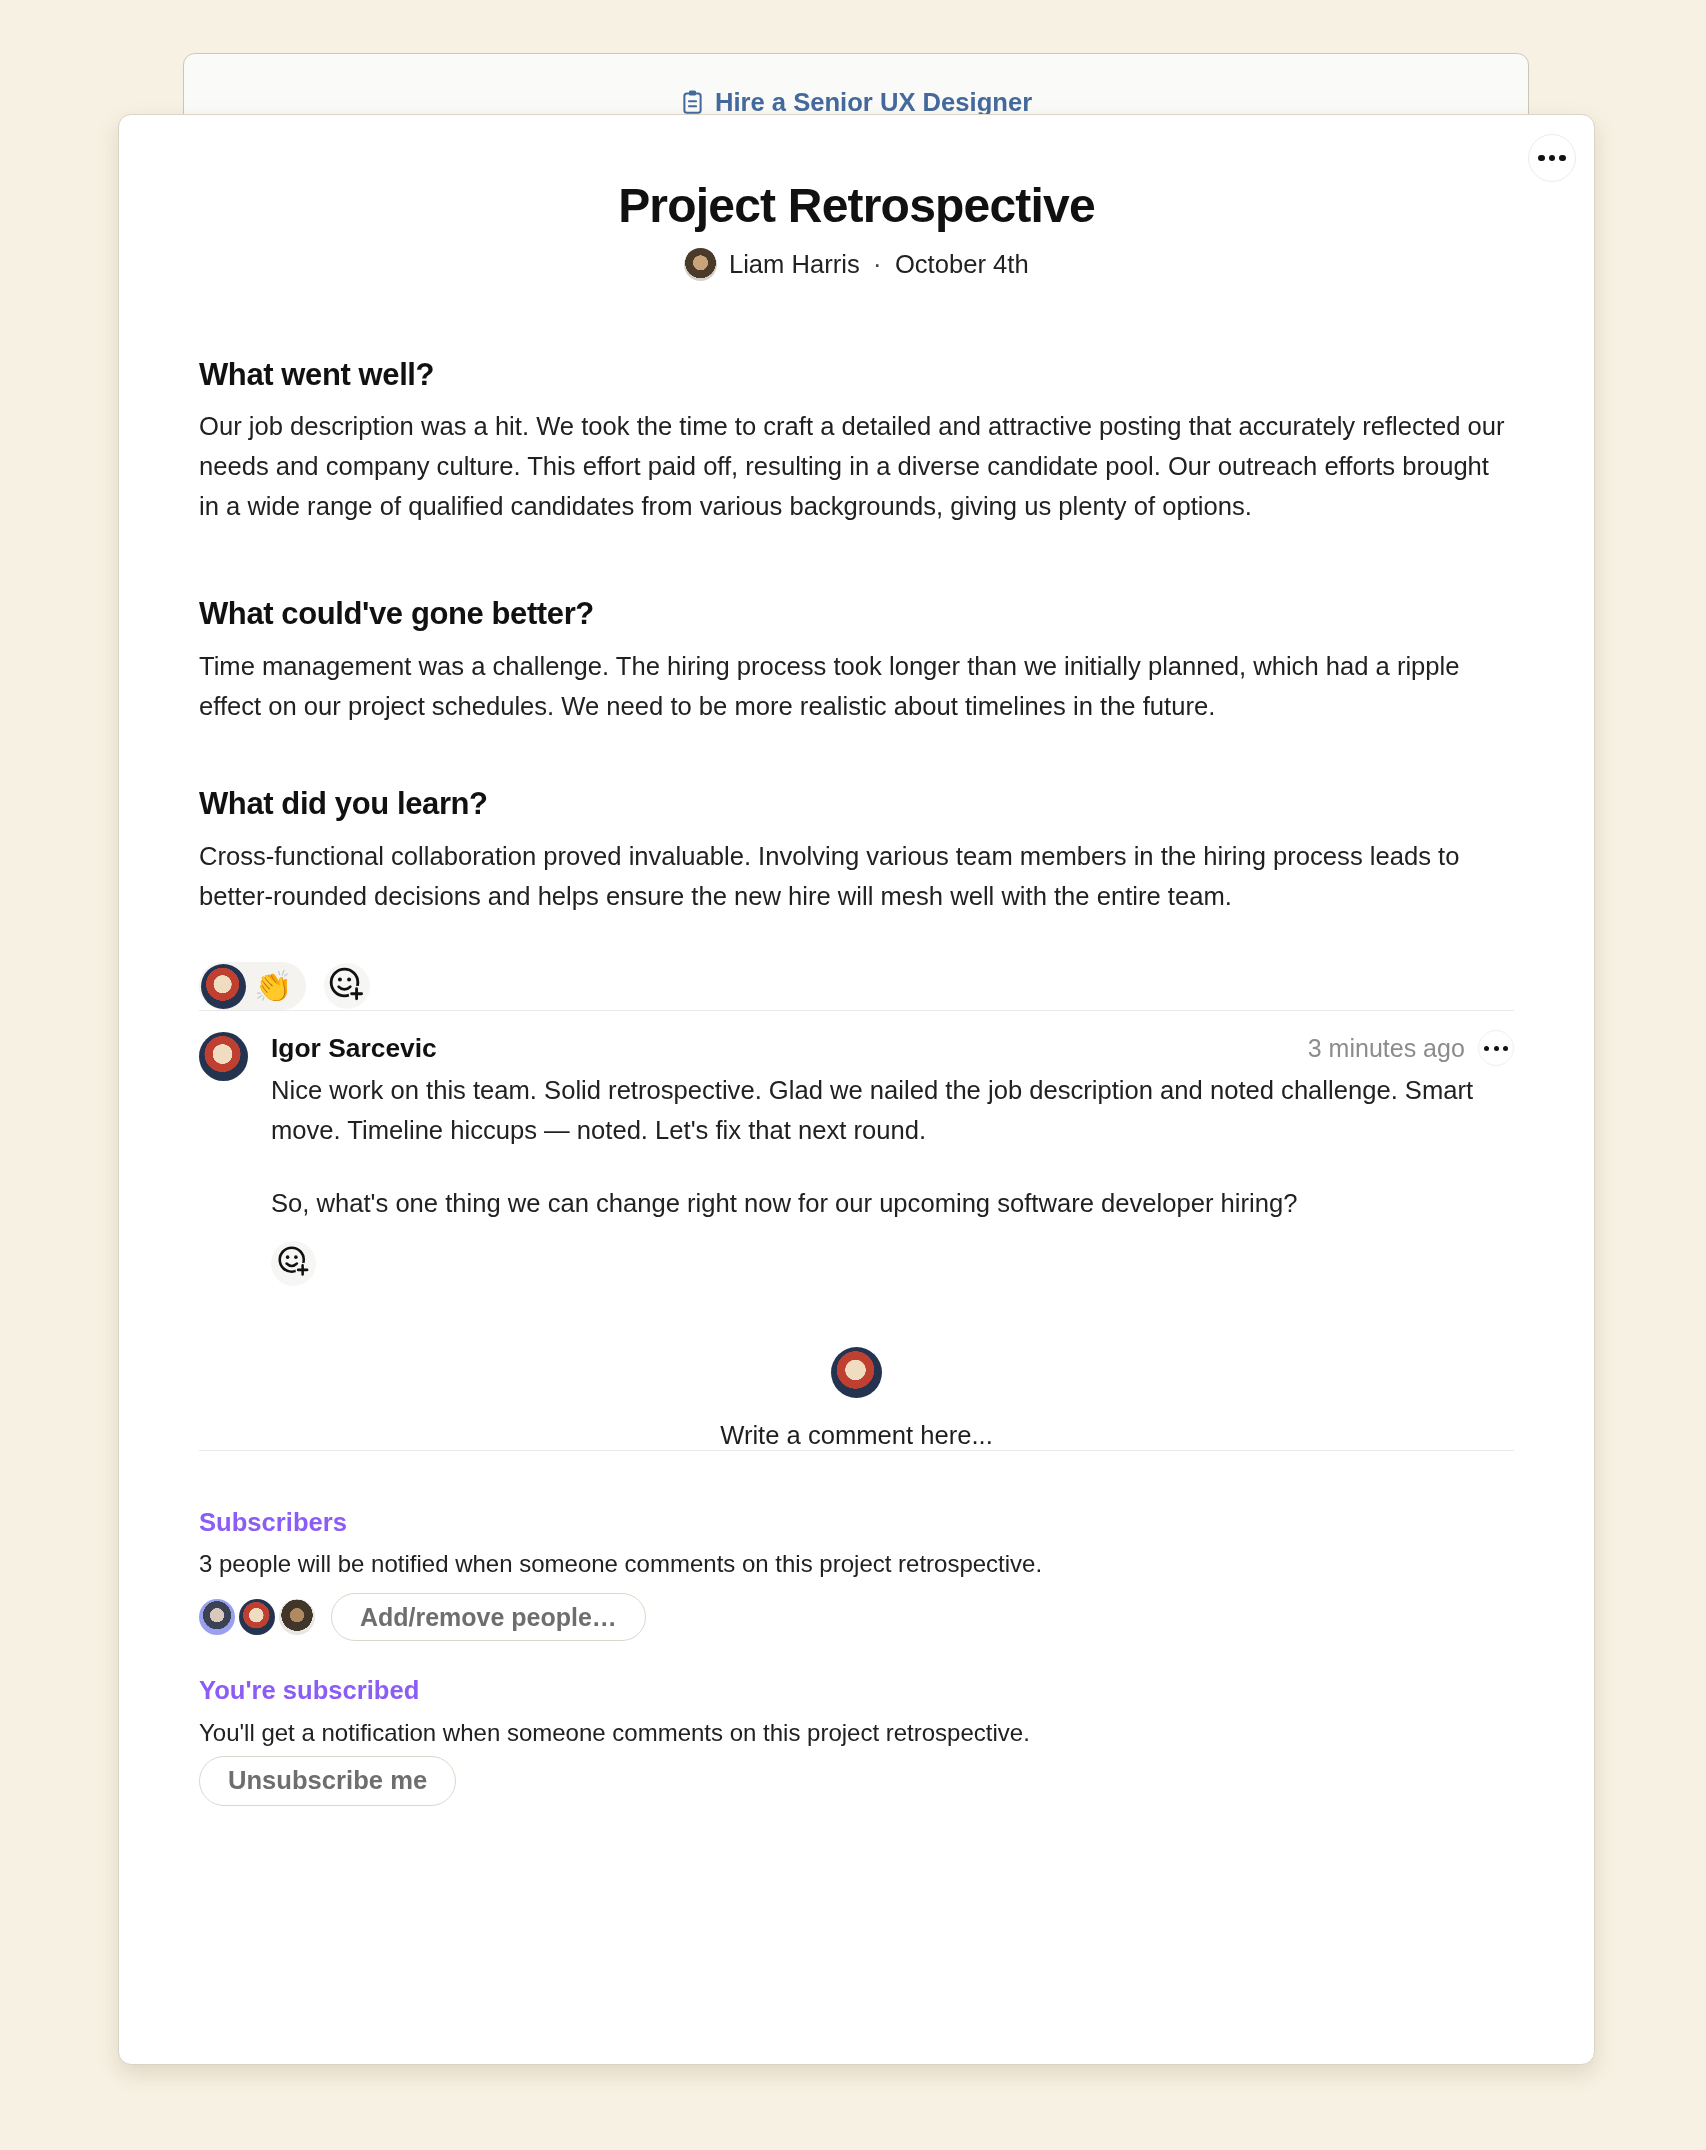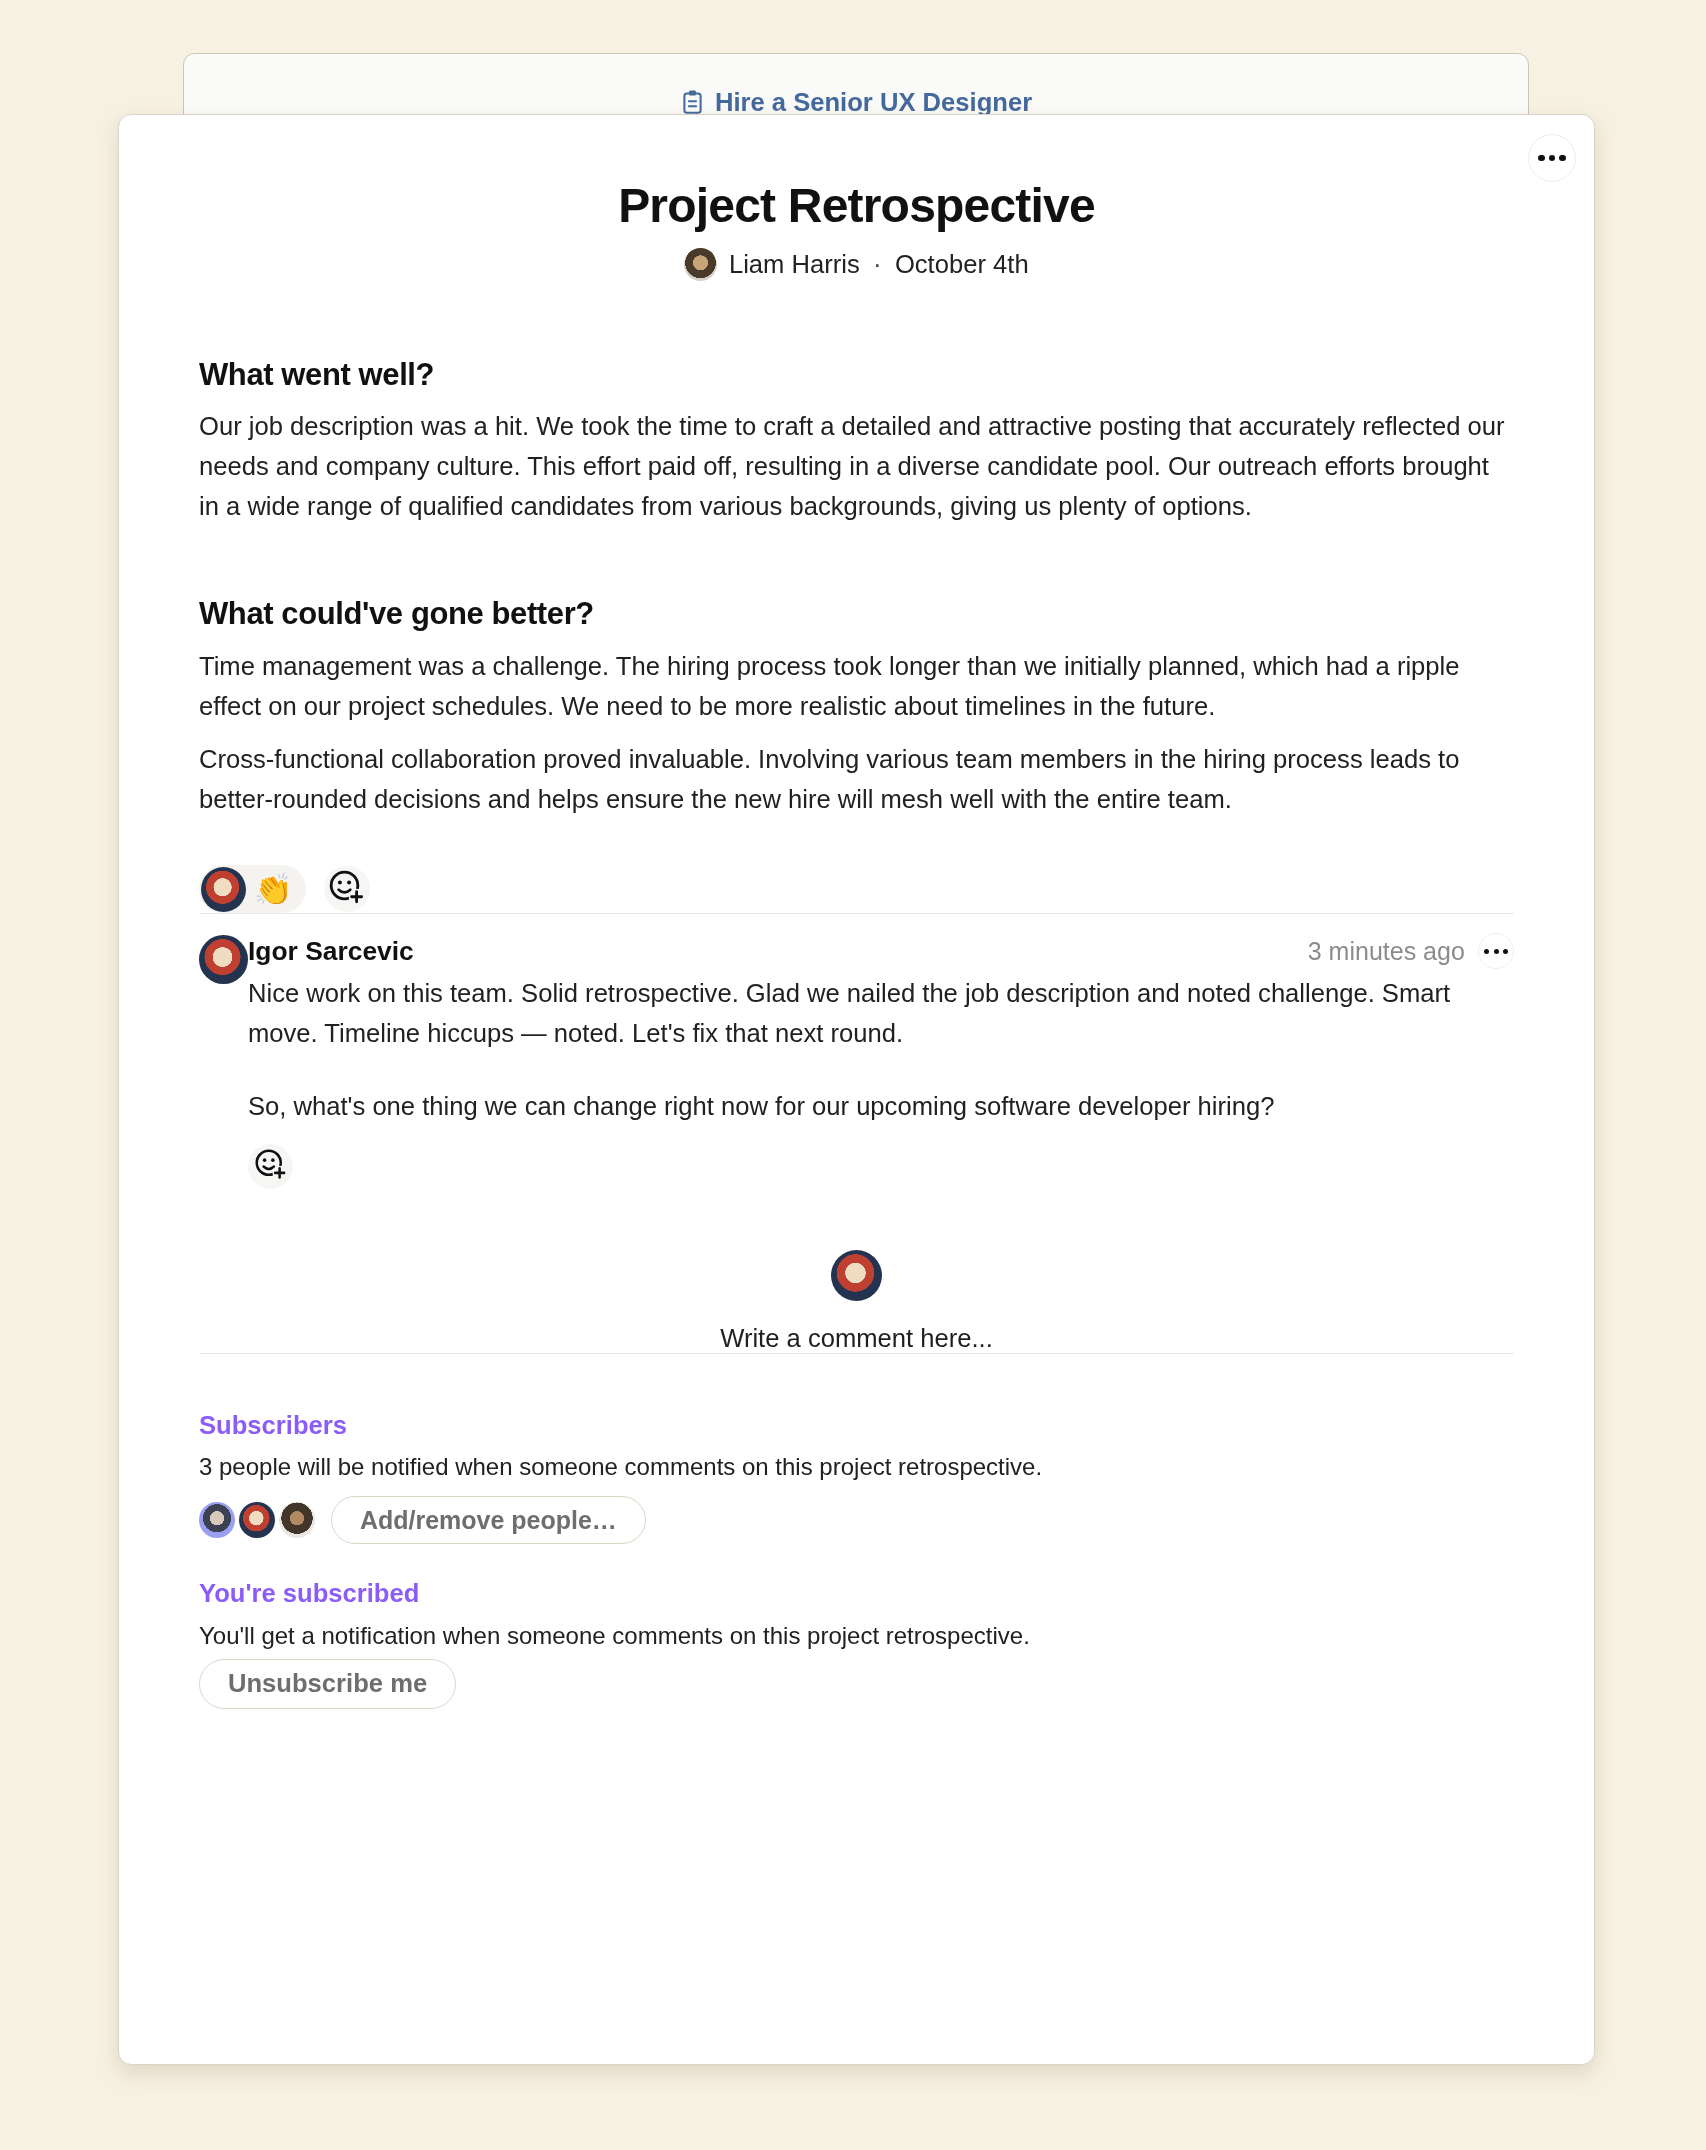--- a/index.html
+++ b/index.html
@@ -97,21 +97,21 @@
   .emoji-btn {
     width:46px; height:46px; border-radius:50%; background:#f6f6f4; border:none;
     display:flex; align-items:center; justify-content:center; cursor:pointer;
   }
 
   hr.rule { border:none; border-top:1.7px solid #e9e9e9; margin:0; }
   .rule-1 { margin-top:56px; }
   .rule-2 { margin-top:145px; }
 
   
-  .comment { margin-top:20.6px; display:flex; }
+  .comment { margin-top:20.6px; display:flex; gap:23px; }
   .comment-main { flex:1; min-width:0; }
   .comment-head { display:flex; align-items:center; height:33px; }
   .comment-author { font-size:26.4px; font-weight:800; color:#111; }
   .comment-time { margin-left:auto; font-size:25px; color:#8c8c8c; }
   .comment-more {
     margin-left:13.2px; width:36px; height:36px; border-radius:50%;
     background:#fff; border:1.7px solid #efefef;
     display:flex; align-items:center; justify-content:center; cursor:pointer;
   }
   .comment-p { margin-top:5px; font-size:25.6px; line-height:40px; color:#212121; }
@@ -179,20 +179,21 @@
       <h2 class="sec-h h1">What went well?</h2>
       <p class="sec-p first">Our job description was a hit. We took the time to craft a detailed and attractive posting that accurately reflected our needs and company culture. This effort paid off, resulting in a diverse candidate pool. Our outreach efforts brought in a wide range of qualified candidates from various backgrounds, giving us plenty of options.</p>
     </section>
 
     <section>
       <h2 class="sec-h h2">What could've gone better?</h2>
       <p class="sec-p">Time management was a challenge. The hiring process took longer than we initially planned, which had a ripple effect on our project schedules. We need to be more realistic about timelines in the future.</p>
     </section>
 
     <section>
+      <h2 class="sec-h h3">What did you learn?</h2>
       <p class="sec-p">Cross-functional collaboration proved invaluable. Involving various team members in the hiring process leads to better-rounded decisions and helps ensure the new hire will mesh well with the entire team.</p>
     </section>
 
     <div class="reactions">
       <span class="reaction-pill">
         <span class="avatar av-igor sz54"></span>
         <span class="clap">👏</span>
       </span>
       <button class="emoji-btn">
         <span>

